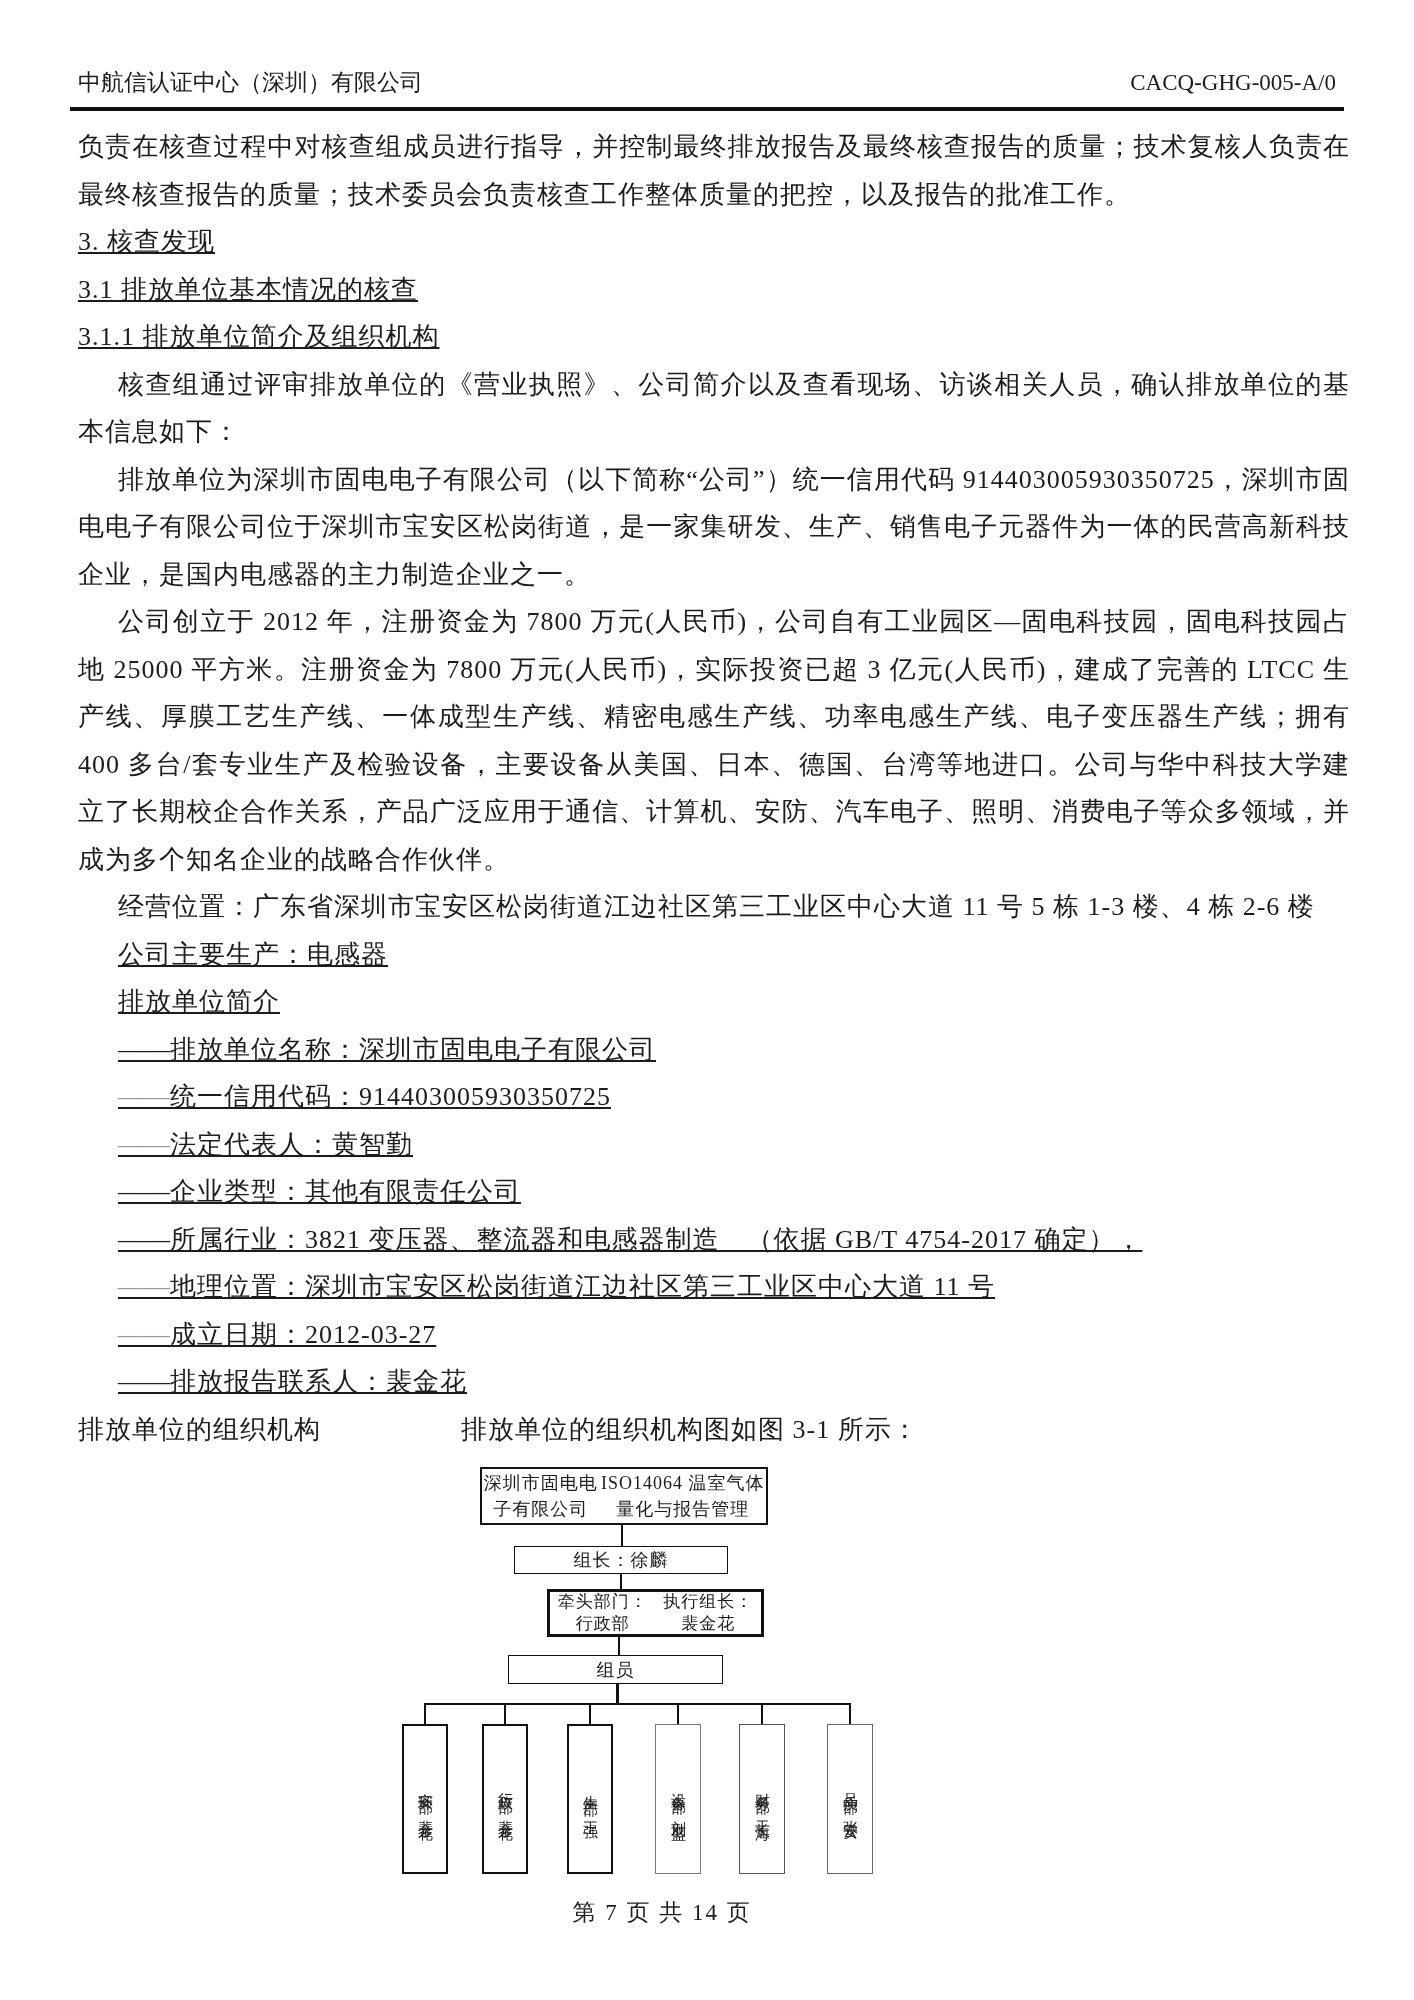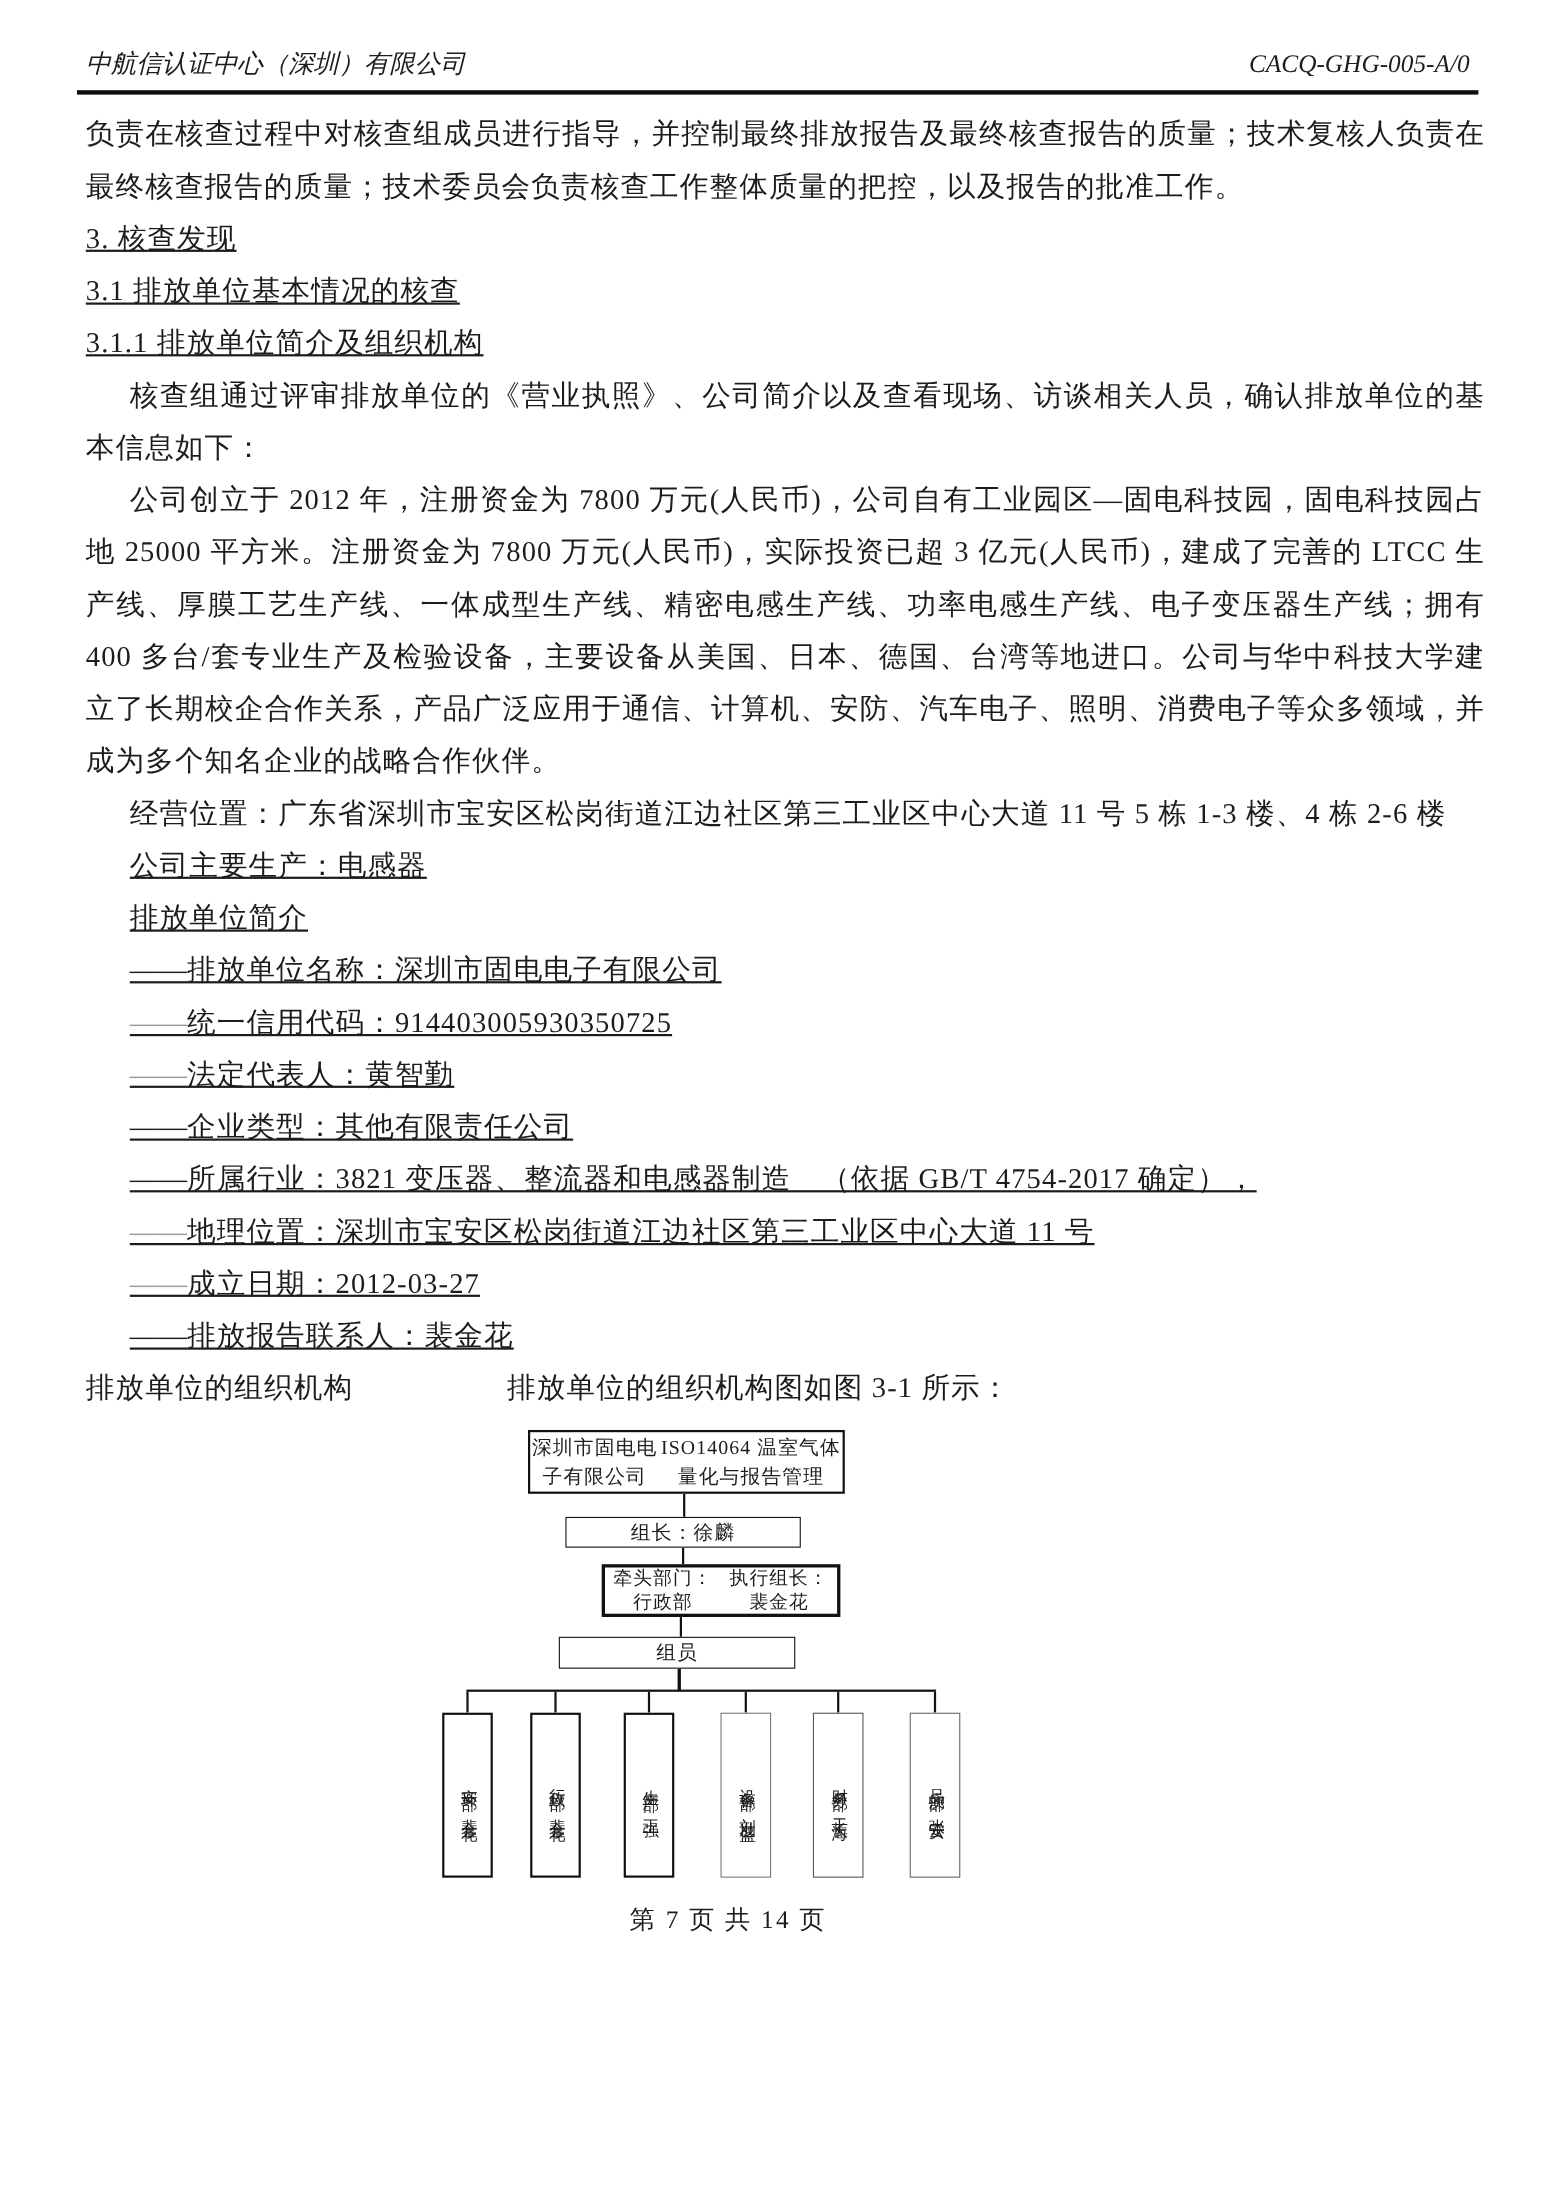--- a/index.html
+++ b/index.html
@@ -6,23 +6,23 @@
   body{
     width:1414px;height:2000px;position:relative;overflow:hidden;
     font-family:"Liberation Serif","DejaVu Serif",serif;
     color:#1c1c1c;
     -webkit-font-smoothing:antialiased;
   }
   .page{width:1414px;height:2000px;position:relative;}
 
   
   .hdr{
-    padding:42px 78px 0 78px;
+    padding:67px 78px 0 78px;
     display:flex;justify-content:space-between;align-items:flex-end;
-    font-size:23px;line-height:32px;font-style:italic;
+    font-size:23px;line-height:32px;
   }
   .hdr-rule{
     margin:8px 70px 0 70px;
     border-bottom:4px solid #0d0d0d;
   }
 
   
   .doc{
     margin:12px 64px 0 78px; 
     font-size:26px;line-height:47.5px;letter-spacing:1px;
@@ -87,20 +87,21 @@
 
   <div class="doc">
 
     <div class="para">负责在核查过程中对核查组成员进行指导，并控制最终排放报告及最终核查报告的质量；技术复核人负责在最终核查报告的质量；技术委员会负责核查工作整体质量的把控，以及报告的批准工作。</div>
 
     <div class="line">3. 核查发现</div>
     <div class="line">3.1 排放单位基本情况的核查</div>
     <div class="line">3.1.1 排放单位简介及组织机构</div>
 
     <div class="para indent">核查组通过评审排放单位的《营业执照》、公司简介以及查看现场、访谈相关人员，确认排放单位的基本信息如下：</div>
+    <div class="para indent">排放单位为深圳市固电电子有限公司（以下简称“公司”）统一信用代码 914403005930350725，深圳市固电电子有限公司位于深圳市宝安区松岗街道，是一家集研发、生产、销售电子元器件为一体的民营高新科技企业，是国内电感器的主力制造企业之一。</div>
     <div class="para indent">公司创立于 2012 年，注册资金为 7800 万元(人民币)，公司自有工业园区—固电科技园，固电科技园占地 25000 平方米。注册资金为 7800 万元(人民币)，实际投资已超 3 亿元(人民币)，建成了完善的 LTCC 生产线、厚膜工艺生产线、一体成型生产线、精密电感生产线、功率电感生产线、电子变压器生产线；拥有 400 多台/套专业生产及检验设备，主要设备从美国、日本、德国、台湾等地进口。公司与华中科技大学建立了长期校企合作关系，产品广泛应用于通信、计算机、安防、汽车电子、照明、消费电子等众多领域，并成为多个知名企业的战略合作伙伴。</div>
 
     <div class="para indent">经营位置：广东省深圳市宝安区松岗街道江边社区第三工业区中心大道 11 号 5 栋 1-3 楼、4 栋 2-6 楼</div>
     <div class="line indent">公司主要生产：电感器</div>
     <div class="line indent">排放单位简介</div>
 
     <div class="line item indent"><span class="dash">——</span><span>排放单位名称：深圳市固电电子有限公司</span></div>
     <div class="line item indent"><span class="dash dash-light">——</span><span>统一信用代码：914403005930350725</span></div>
     <div class="line item indent"><span class="dash dash-light">——</span><span>法定代表人：黄智勤</span></div>
     <div class="line item indent"><span class="dash">——</span><span>企业类型：其他有限责任公司</span></div>

